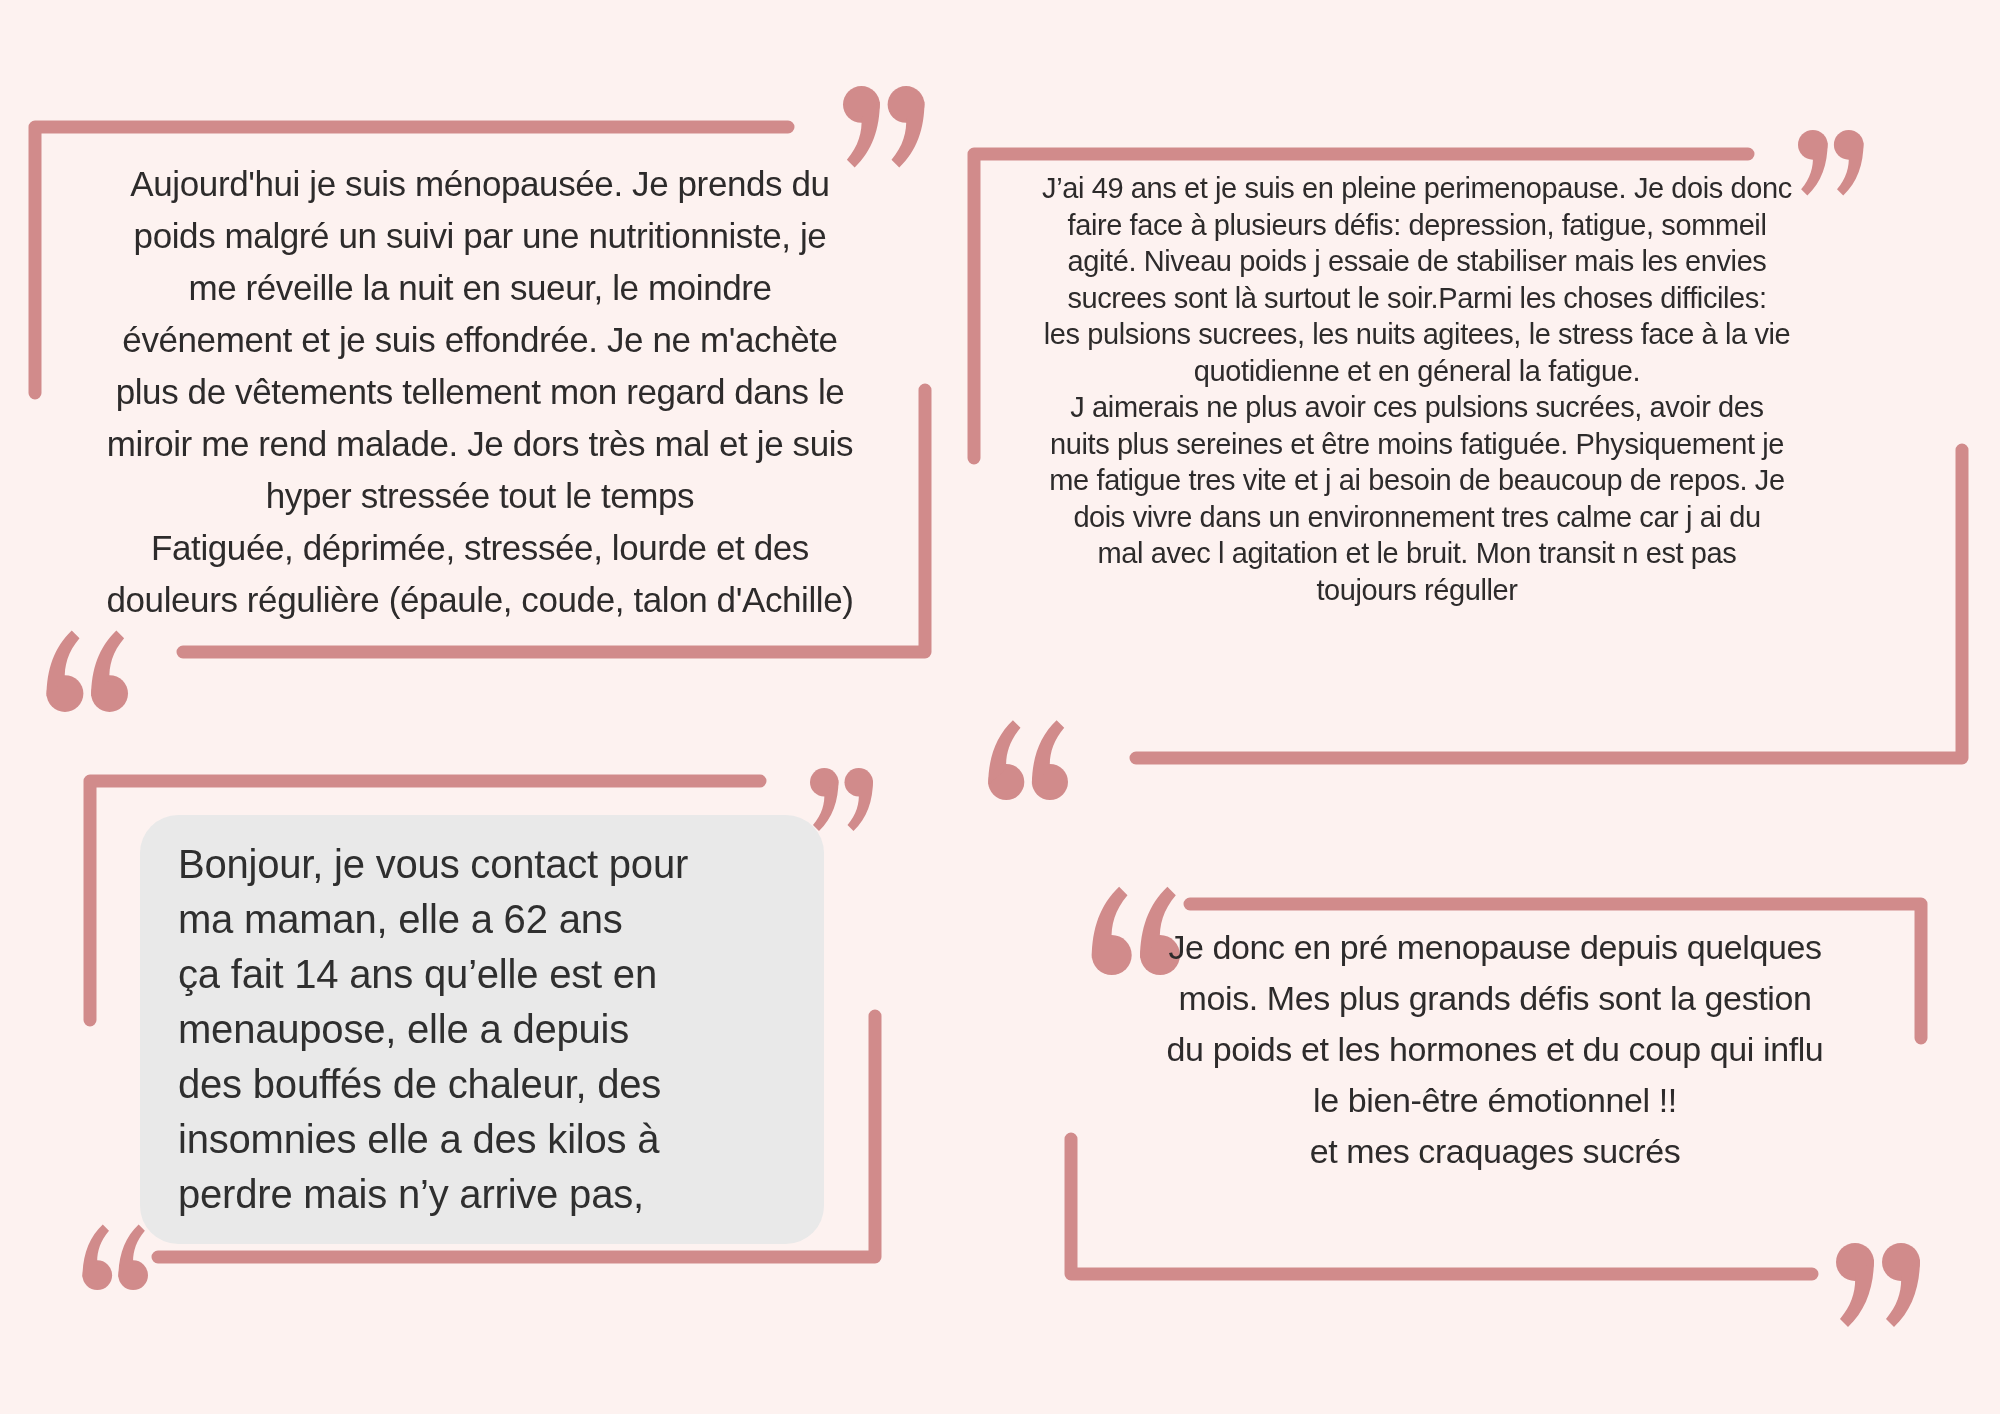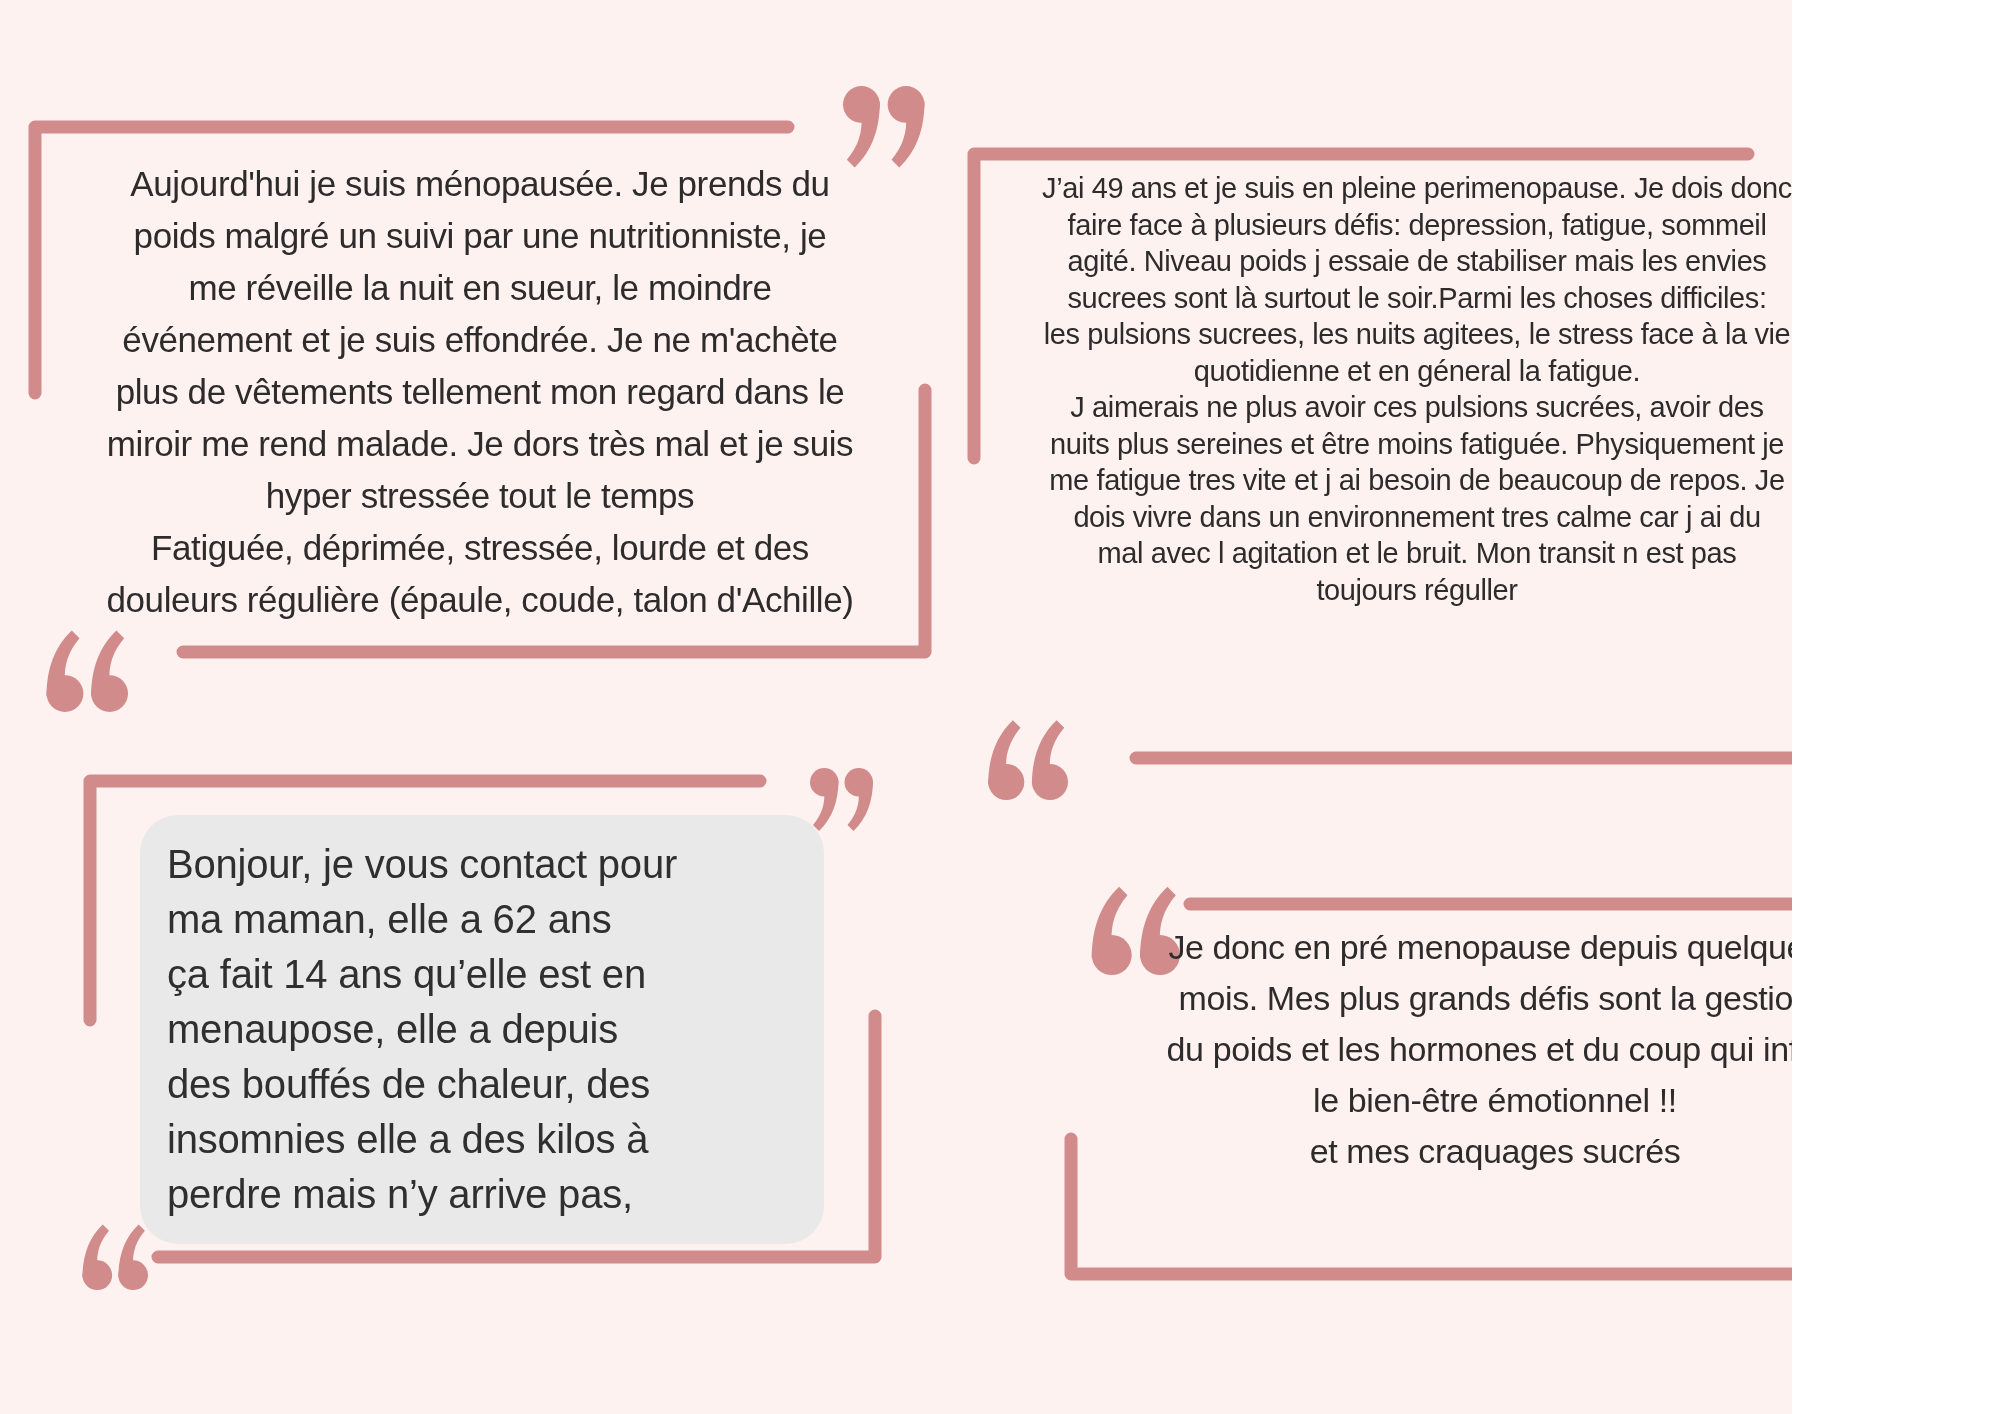--- a/index.html
+++ b/index.html
@@ -4,21 +4,21 @@
 <style>
   html,body{margin:0;padding:0;}
   :root{
     --accent:#d18b8b;
     --bg:#fdf2f0;
     --bubble:#e9e9e9;
     --ink:#2d2b2b;
   }
   .canvas{
     position:relative;
-    width:1792px;
+    width:2000px;
     height:1414px;
     background:var(--bg);
     overflow:hidden;
     font-family:"Liberation Sans", sans-serif;
     color:var(--ink);
   }
   .deco{
     position:absolute;
     left:0; top:0;
     width:2000px; height:1414px;
@@ -49,21 +49,21 @@
     left:1080px; top:922px; width:830px;
     font-size:34px; line-height:51px;
   }
   .sms-bubble{
     position:absolute;
     left:140px; top:815px;
     width:684px; min-height:408px;
     background:var(--bubble);
     border-radius:38px;
     box-sizing:border-box;
-    padding:22px 27px;
+    padding:22px 38px;
   }
   .sms-text{
     white-space:pre-line;
     text-align:left;
     font-size:40px;
     line-height:55px;
     color:#2f2f2f;
     letter-spacing:-0.2px;
   }
 </style>

